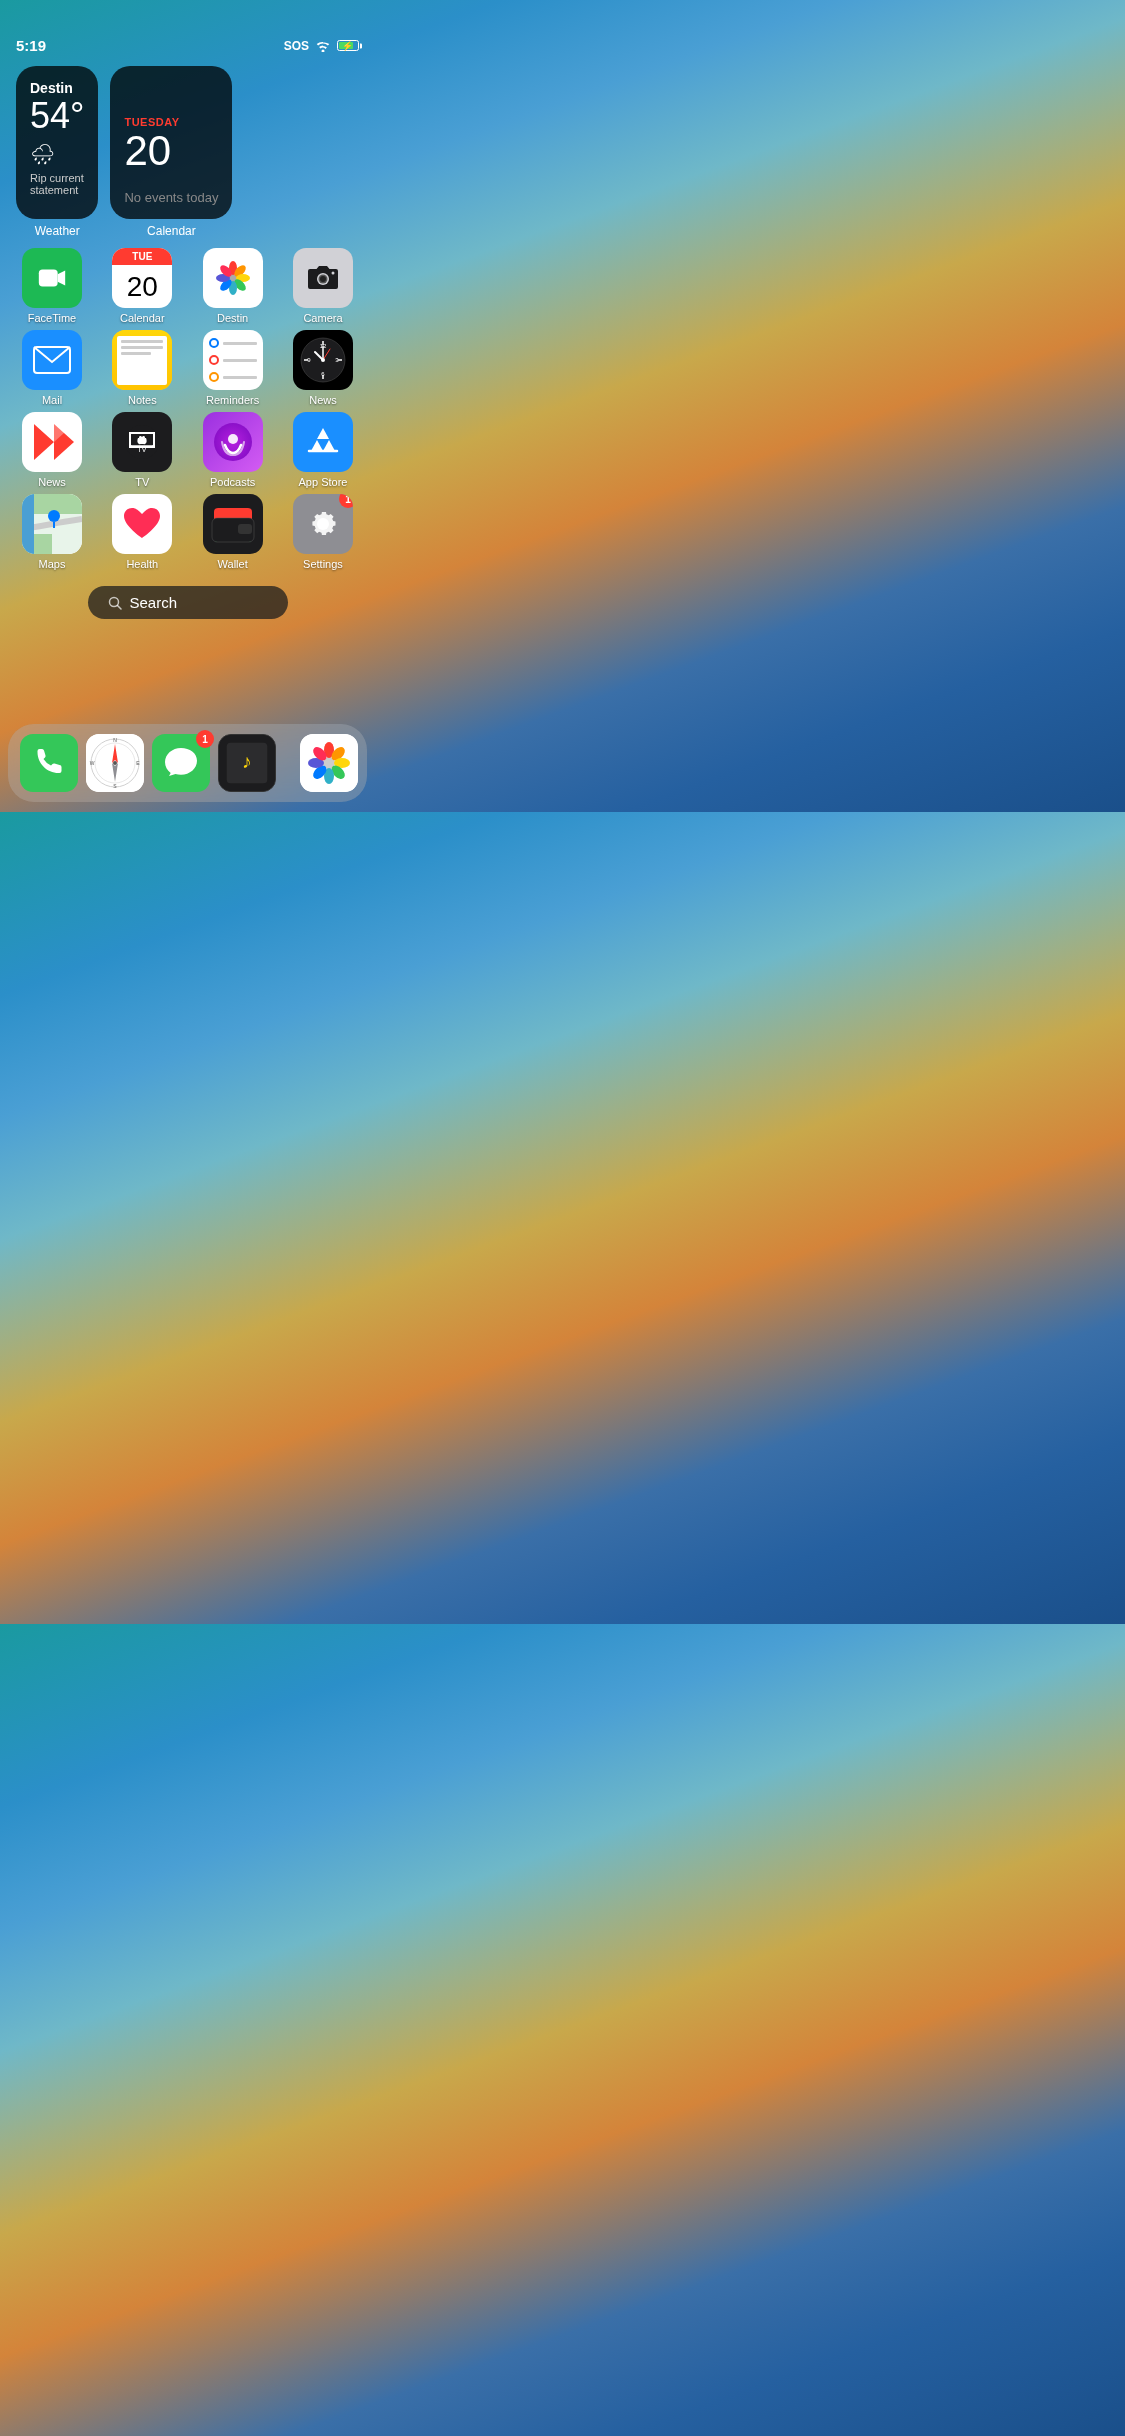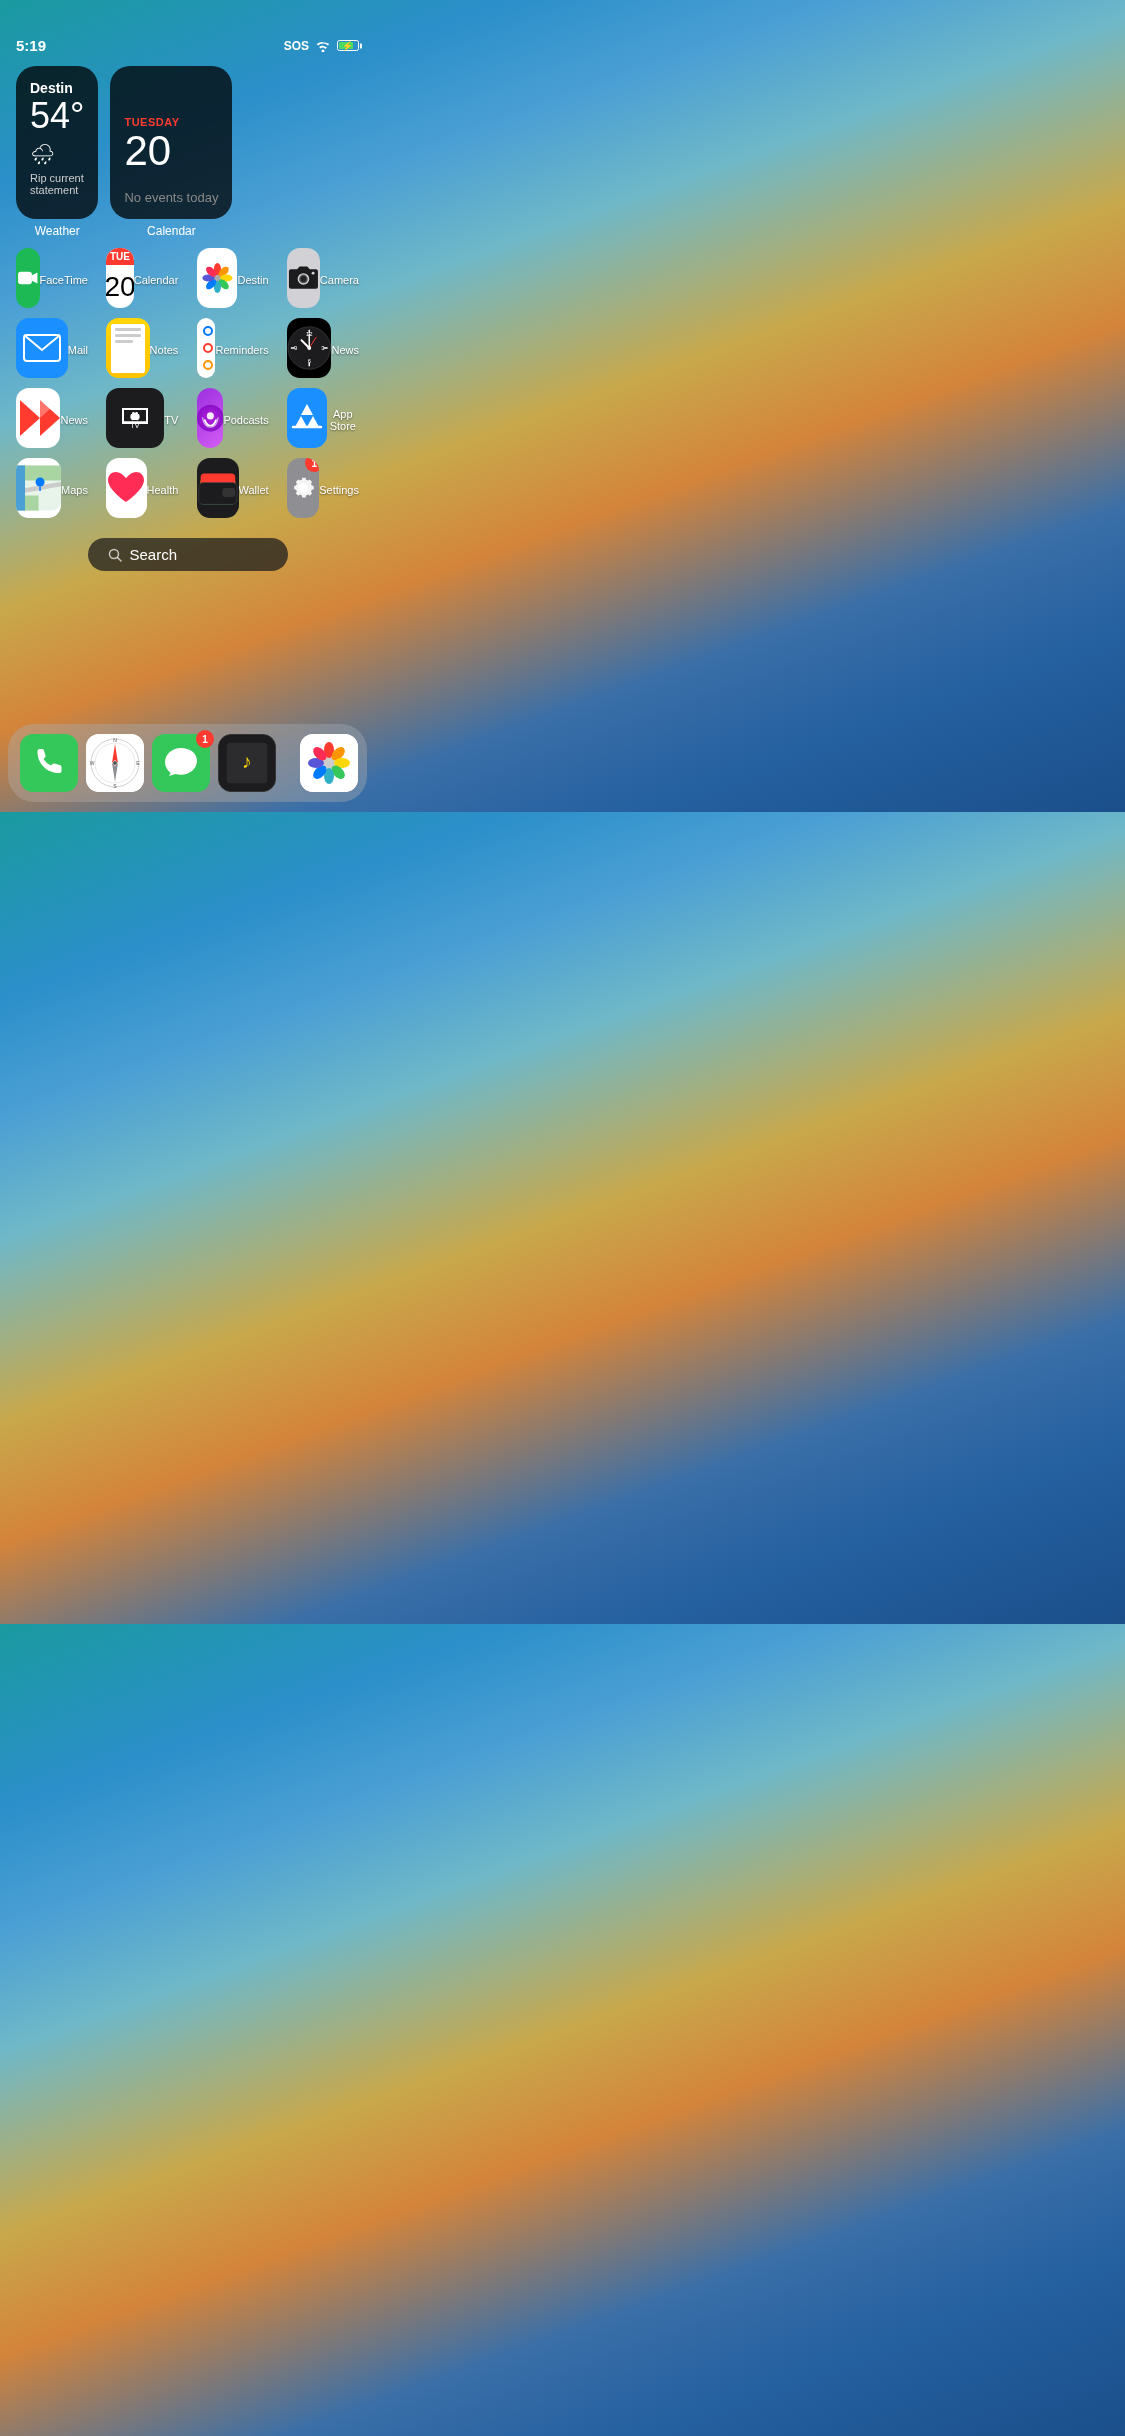--- a/index.html
+++ b/index.html
@@ -101,20 +101,21 @@
     .apps-section {
       padding: 4px 16px 0;
     }
     .apps-row {
       display: flex;
       justify-content: space-between;
       margin-bottom: 6px;
     }
     .app-item {
       display: flex;
+      flex-direction: column;
       align-items: center;
       width: 72px;
       cursor: pointer;
     }
     .app-icon {
       width: 60px;
       height: 60px;
       border-radius: 13px;
       display: flex;
       align-items: center;

